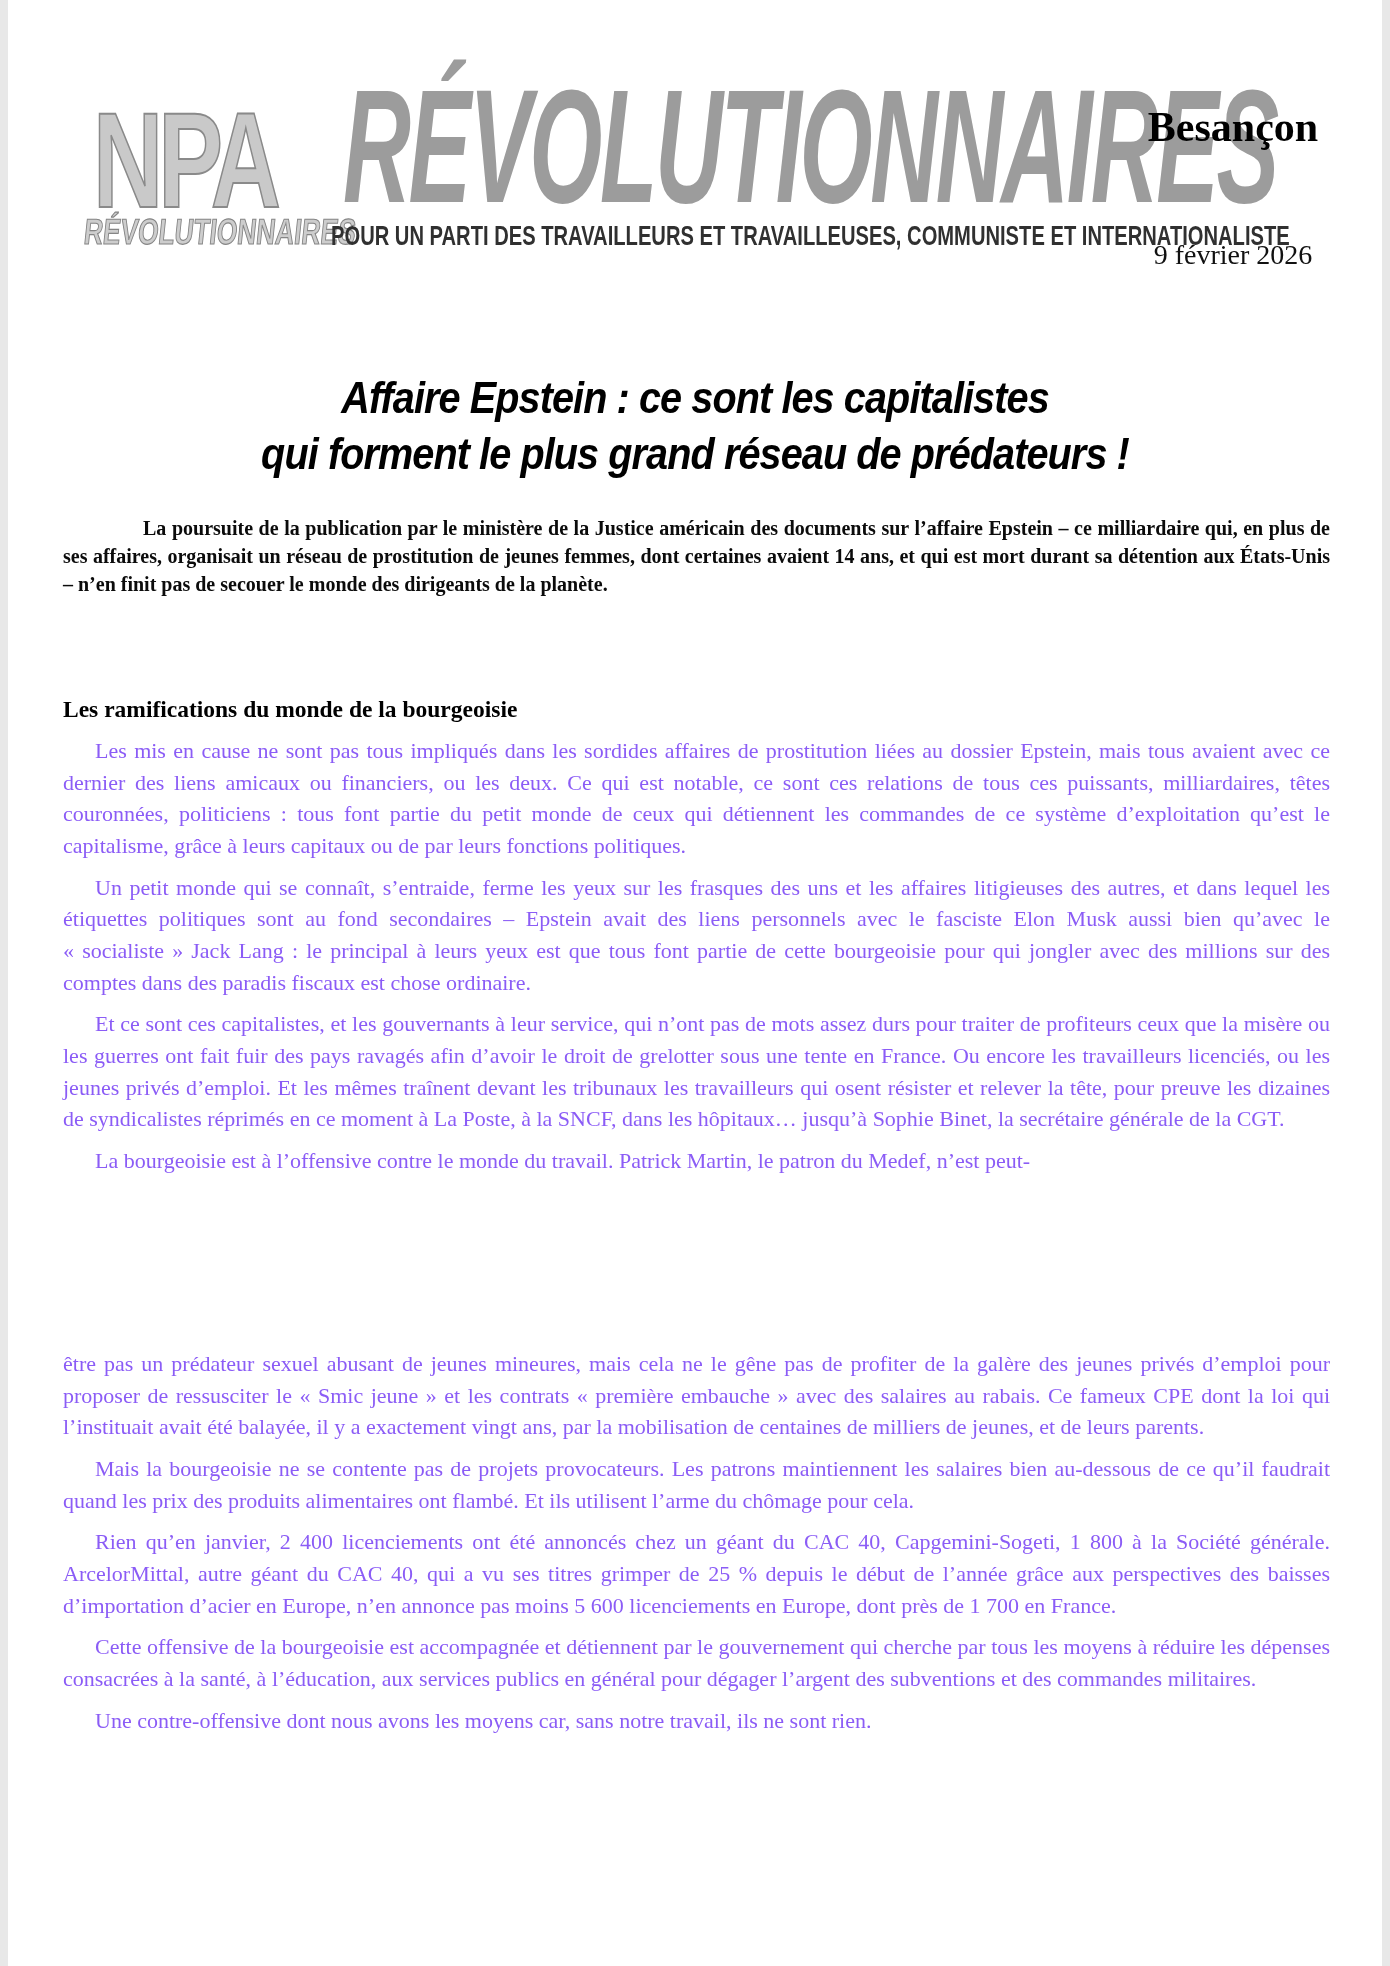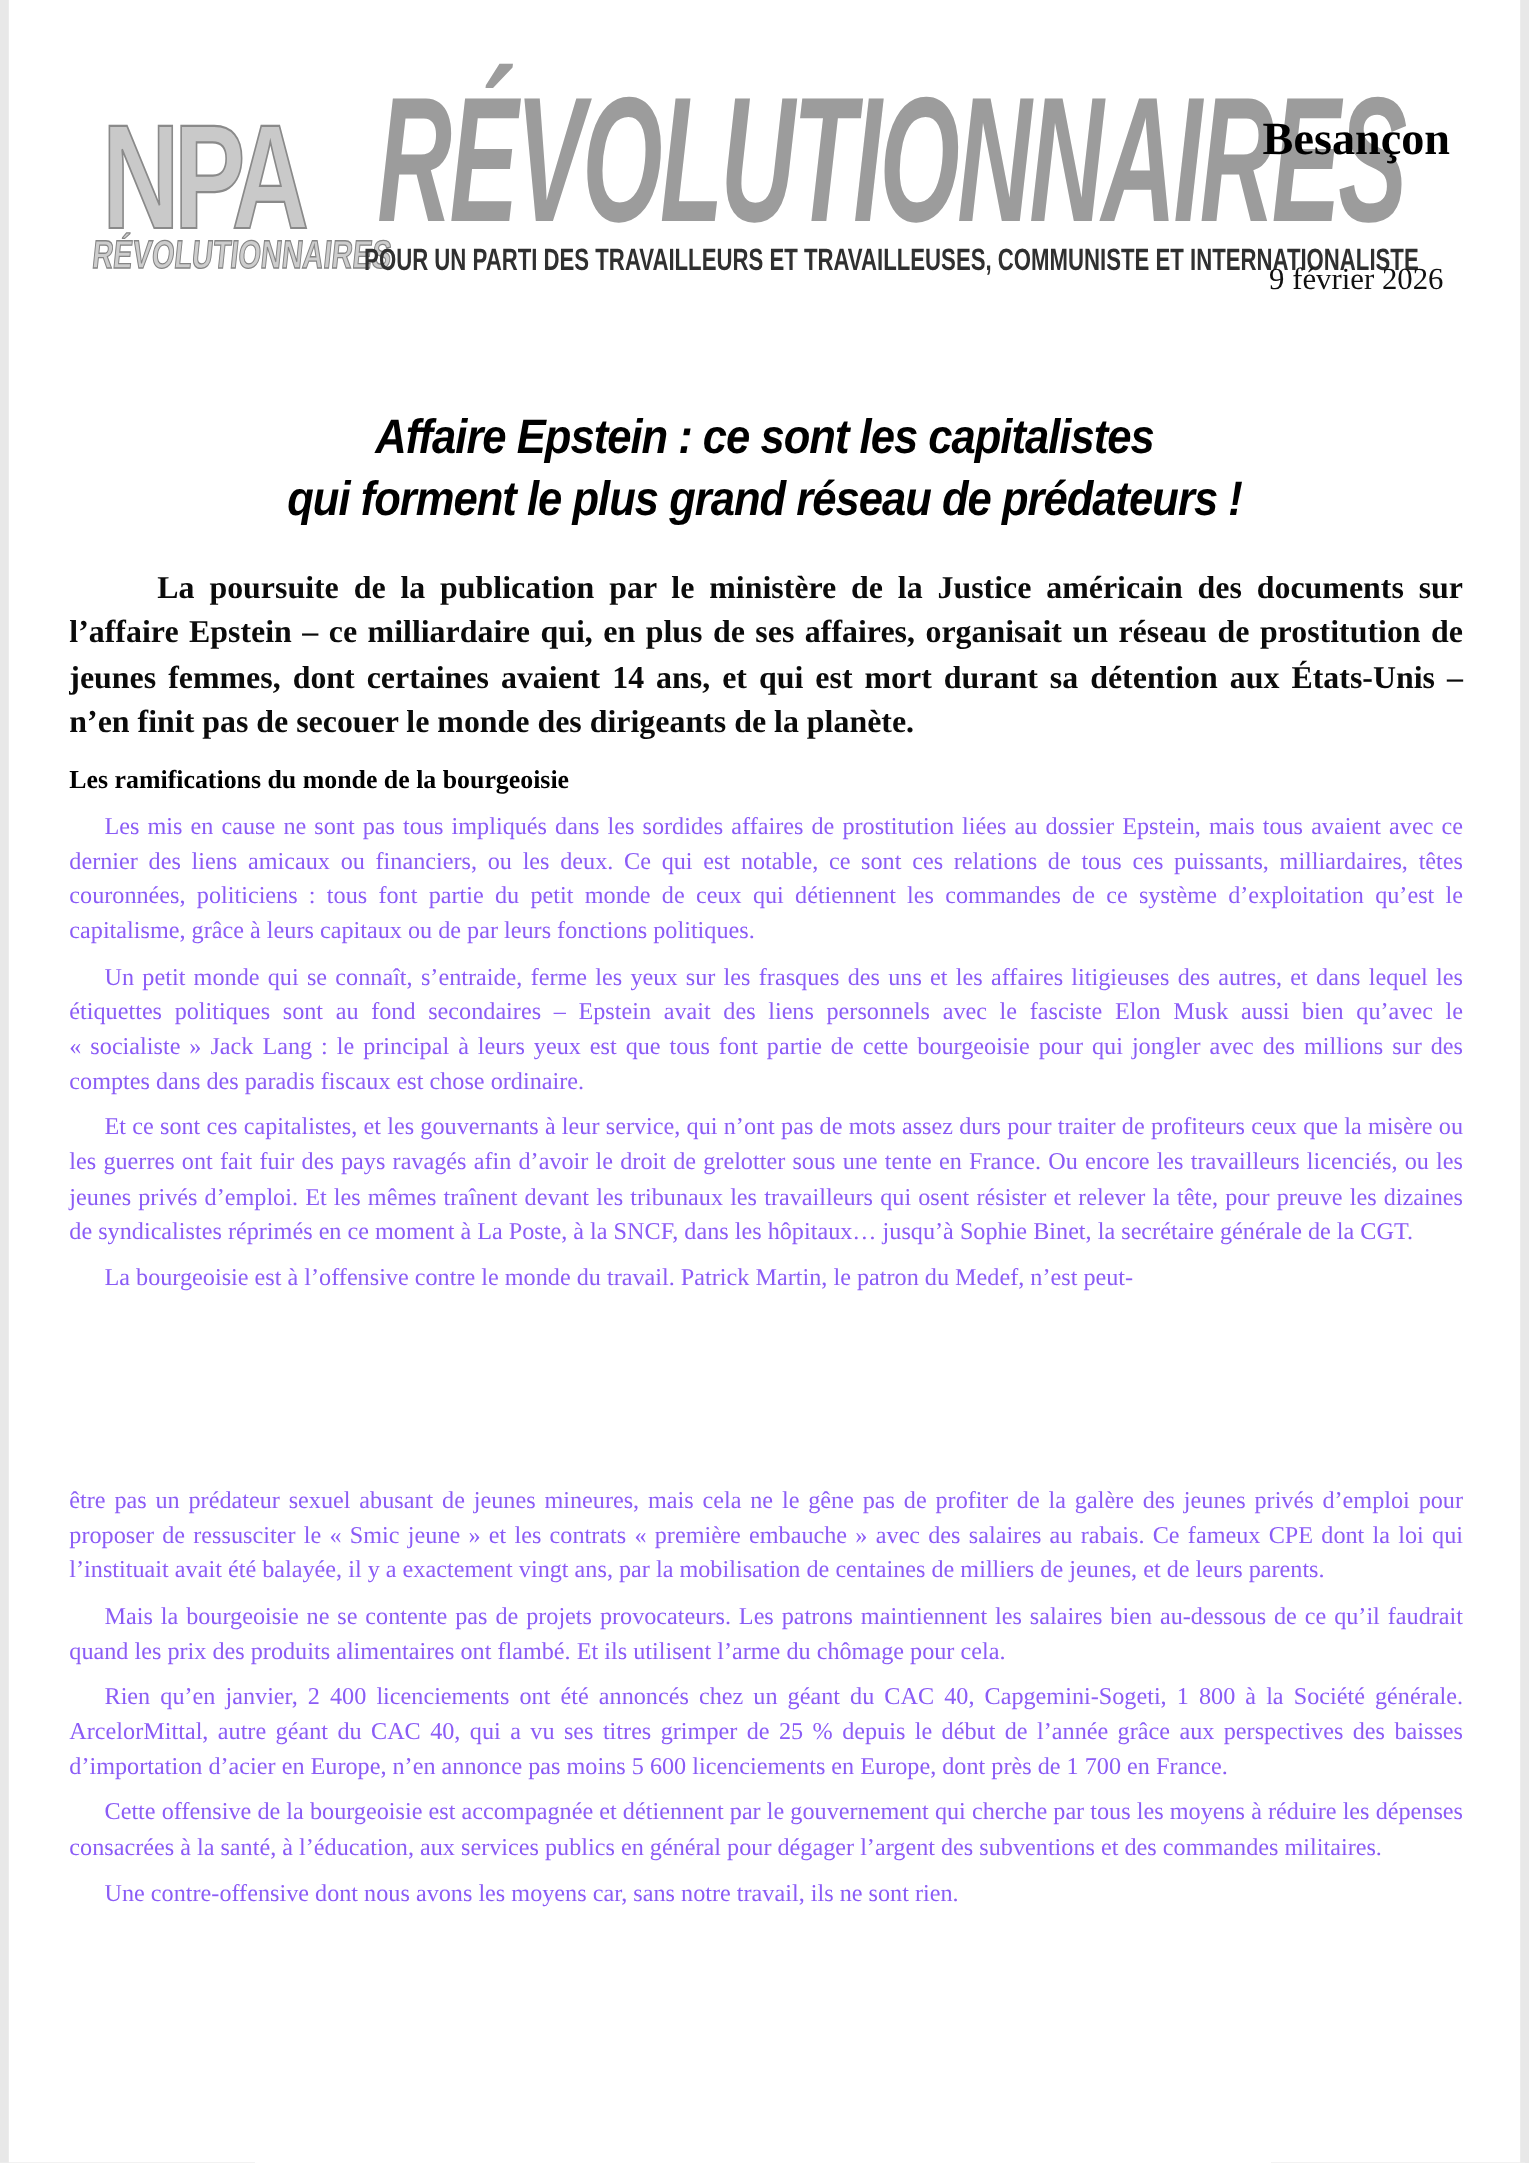--- a/index.html
+++ b/index.html
@@ -68,21 +68,21 @@
     font-family:"Liberation Sans", sans-serif;
     font-weight:700;font-style:italic;
     font-size:44px;line-height:1.27;letter-spacing:-1px;
     color:#000;
     transform:scaleX(0.9);transform-origin:center top;
   }
   .title .tl{display:block;}
   
   .intro{
     position:absolute;left:55px;right:52px;top:515px;margin:0;
-    font-weight:700;font-size:29px;line-height:1.39;
+    font-weight:700;font-size:20px;line-height:1.39;
     text-align:justify;text-indent:80px;
     color:#0b0b0b;
   }
   
   .cols{
     position:absolute;left:55px;right:52px;top:690px;bottom:0;
     display:flex;gap:40px;flex-direction:column;
   }
   .col{flex:1 1 0;min-width:0;}
   .col h2{

